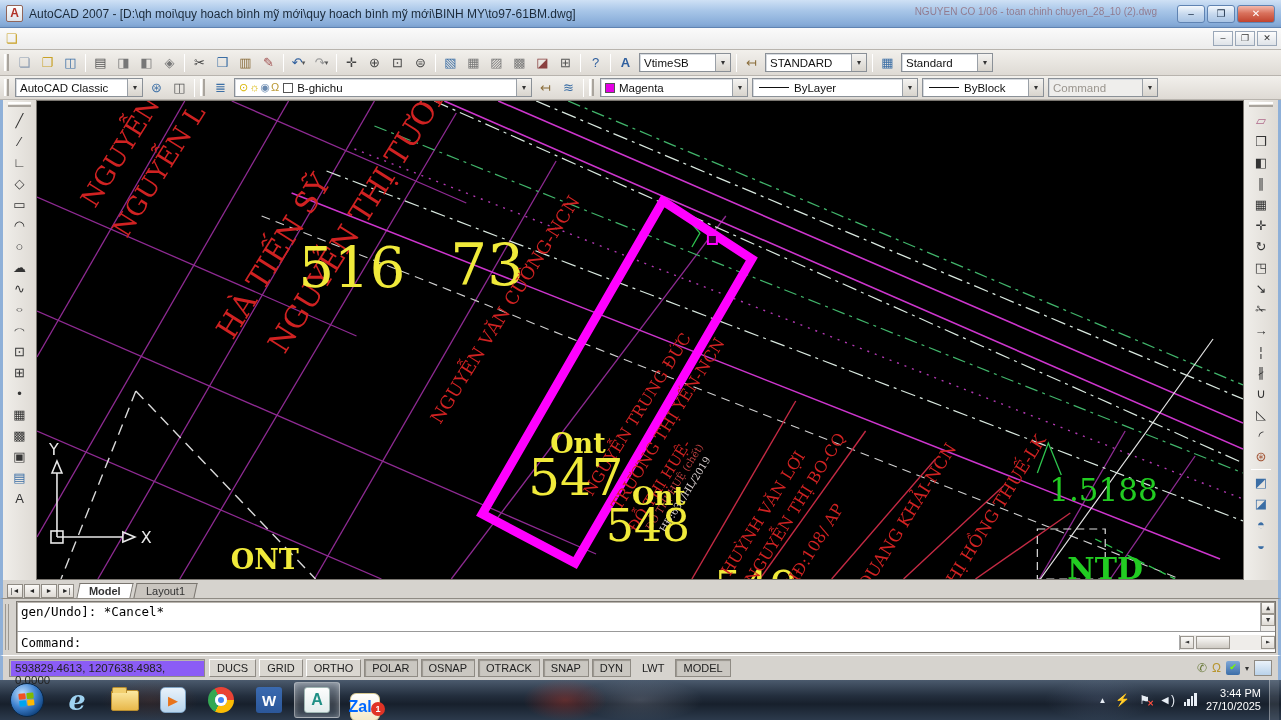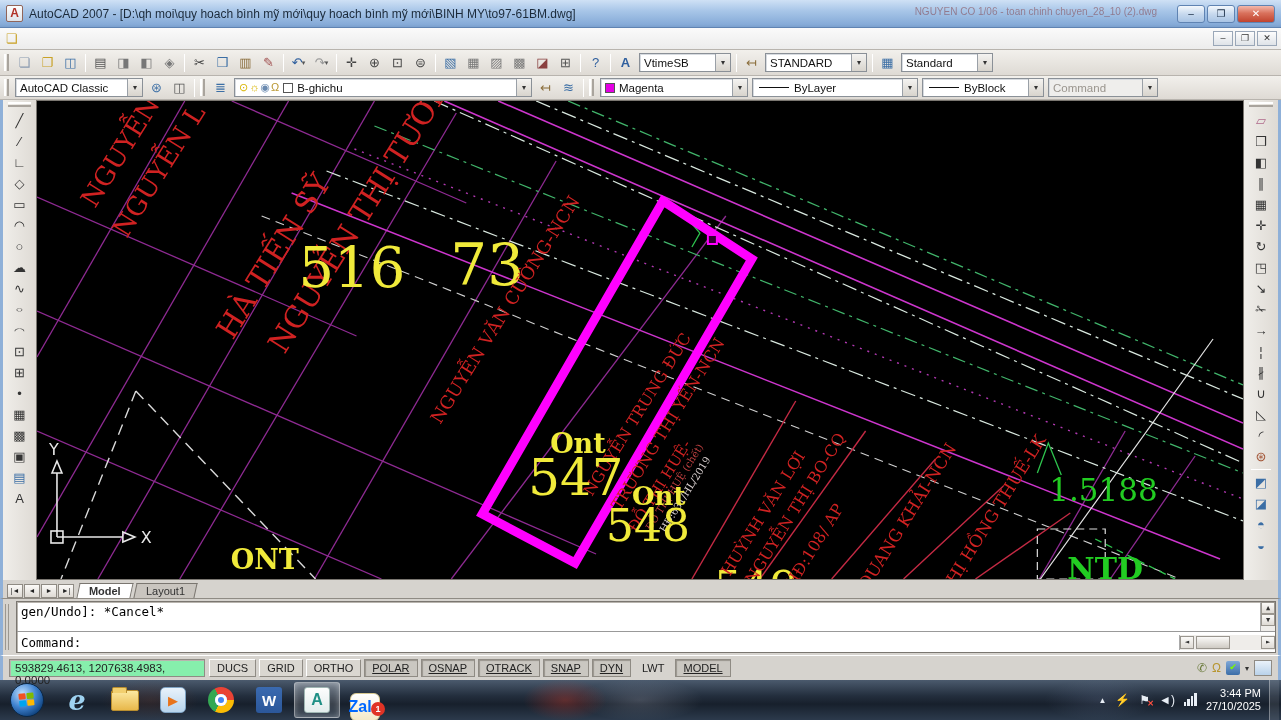--- a/index.html
+++ b/index.html
@@ -68,23 +68,23 @@
   .sbtn{height:12px;font-size:7px;text-align:center;line-height:11px;color:#333;border:1px solid #9a968f;background:linear-gradient(#fbfaf8,#dedad4);}
   .cmdline{height:21px;border-top:1px solid #999;display:flex;align-items:center;}
   .cmdline .txt{flex:1;padding:0 4px;}
   .hscroll{width:96px;height:15px;display:flex;align-items:center;border-left:1px solid #aaa;background:#efedea;}
   .hscroll .sbtn{width:14px;height:13px;}
   .hthumb{width:34px;height:13px;background:linear-gradient(#fbfaf8,#cfcbc4);border:1px solid #9a968f;margin-left:2px;}
   .hsp{flex:1;}
 
   
   .statusbar{height:25px;background:#d6d3ce;border-left:3px solid #8fb0d8;border-right:3px solid #8fb0d8;border-top:1px solid #fff;display:flex;align-items:center;padding:0 6px;gap:4px;}
-  .coords{width:196px;height:18px;font-size:11.5px;color:#222;background:#86efac;border:1px solid #8f8b84;box-shadow:inset 1px 1px 0 #b8b4ae;padding:2px 5px;}
+  .coords{width:196px;height:18px;font-size:11.5px;color:#222;background:#8b5cf6;border:1px solid #8f8b84;box-shadow:inset 1px 1px 0 #b8b4ae;padding:2px 5px;}
   .tg{font-size:11px;color:#222;padding:2px 7px;height:18px;line-height:13px;}
-  .tg.on{border:1px solid #8f8b84;background:#cac7c1;box-shadow:inset 1px 1px 1px #98948d;text-decoration:underline;}
+  .tg.on{border:1px solid #8f8b84;background:#cac7c1;box-shadow:inset 1px 1px 1px #98948d;}
   .tg.off{border:1px solid #fff;border-right-color:#8f8b84;border-bottom-color:#8f8b84;background:#dad7d1;}
   .tg.plain{border:1px solid transparent;}
   .statright{margin-left:auto;display:flex;align-items:center;gap:5px;font-size:12px;}
   .st-ico{color:#6b6f3a;}
   .dwgico{width:14px;height:14px;background:linear-gradient(#7fa8d8,#3c6ea8);border-radius:2px;color:#7CFC00;font-size:9px;line-height:13px;text-align:center;}
   .cleanbtn{width:18px;height:16px;border:1px solid #8f8b84;background:linear-gradient(#eaf2fa,#b9d2ea);}
 
   
   .taskbar{height:40px;background:
      radial-gradient(60px 30px at 565px 20px,rgba(220,60,40,.35),transparent 70%),

